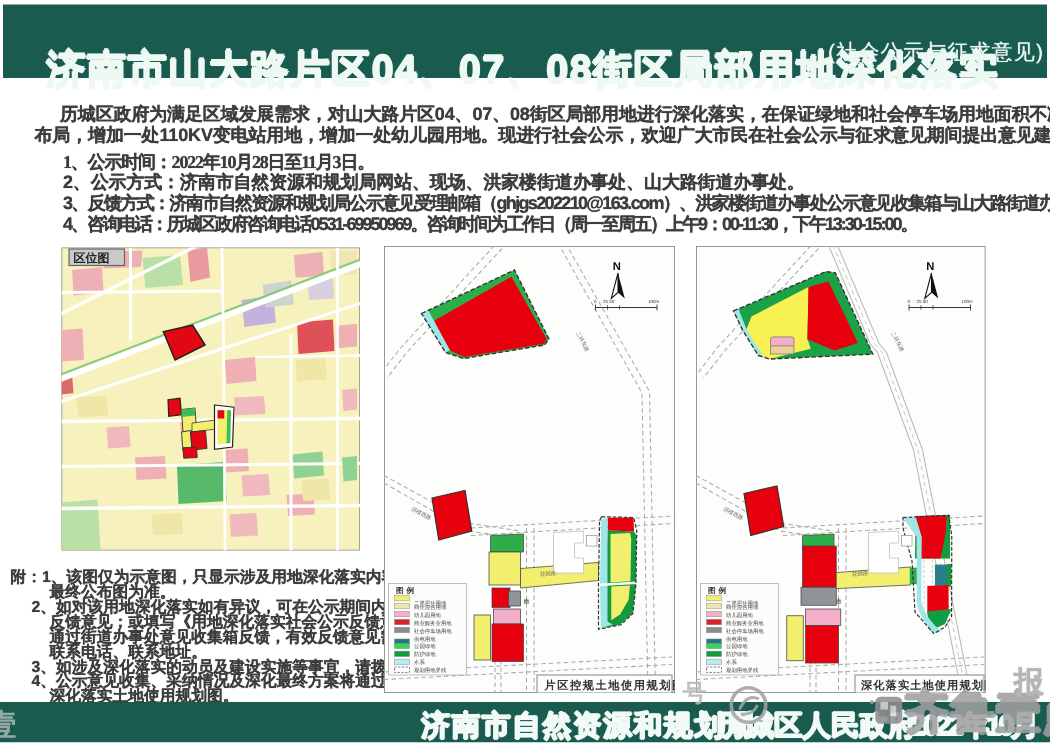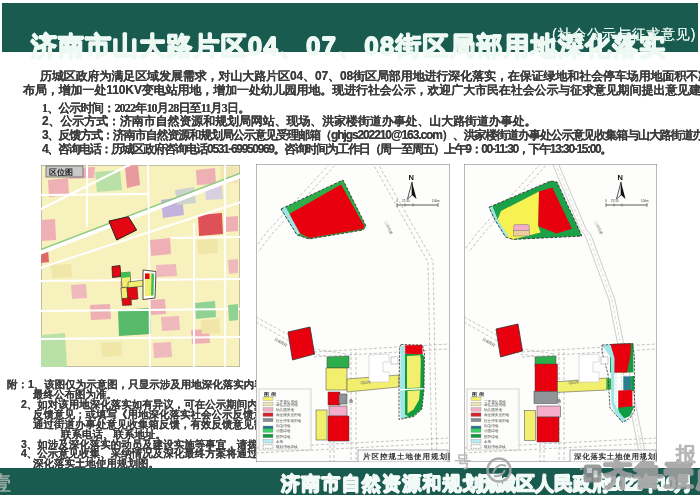--- a/index.html
+++ b/index.html
@@ -32,21 +32,21 @@
 
 <div class="abs bl" style="left:42px;top:126.5px;letter-spacing:-1.1px;">3、反馈方式：济南市自然资源和规划局公示意见受理邮箱（ghjgs202210@163.com）、洪家楼街道办事处公示意见收集箱与山大路街道办事处公示意见收集箱。</div>
 
 <div class="abs bl" style="left:42px;top:140.5px;letter-spacing:-1.35px;">4、咨询电话：历城区政府咨询电话0531-69950969。咨询时间为工作日（周一至周五）上午9：00-11:30，下午13:30-15:00。</div>
 
 <div class="abs nt" style="left:7px;top:378px;">附：1、该图仅为示意图，只显示涉及用地深化落实内容，用地布局以</div>
 <div class="abs nt" style="left:33px;top:388px;">最终公布图为准。</div>
 <div class="abs nt" style="left:21px;top:398px;">2、如对该用地深化落实如有异议，可在公示期间内通过电子邮箱</div>
 <div class="abs nt" style="left:33px;top:408px;">反馈意见；或填写《用地深化落实社会公示反馈意见收集表》，</div>
 <div class="abs nt" style="left:33px;top:417.8px;">通过街道办事处意见收集箱反馈，有效反馈意见需注明联系人、</div>
-<div class="abs nt" style="left:33px;top:427.6px;margin-left:28px;">联系电话、联系地址。</div>
+<div class="abs nt" style="left:33px;top:427.6px;">联系电话、联系地址。</div>
 <div class="abs nt" style="left:21px;top:437.6px;">3、如涉及深化落实的动员及建设实施等事宜，请拨打咨询电话。</div>
 <div class="abs nt" style="left:21px;top:447.4px;">4、公示意见收集、采纳情况及深化最终方案将通过济南市自然资</div>
 <div class="abs nt" style="left:33px;top:457.2px;">深化落实土地使用规划图。</div>
 
 <svg id="leftmap" style="left:41px;top:165px;" width="199" height="202" viewBox="0 0 199 202">
 
 <rect x="0" y="0" width="199" height="202" fill="#f7f1bd" stroke="#8a8a8a" stroke-width="1"></rect>
 
 <polygon points="54,7 79,5 81,25 56,27" fill="#b9e0a6"></polygon>
 

